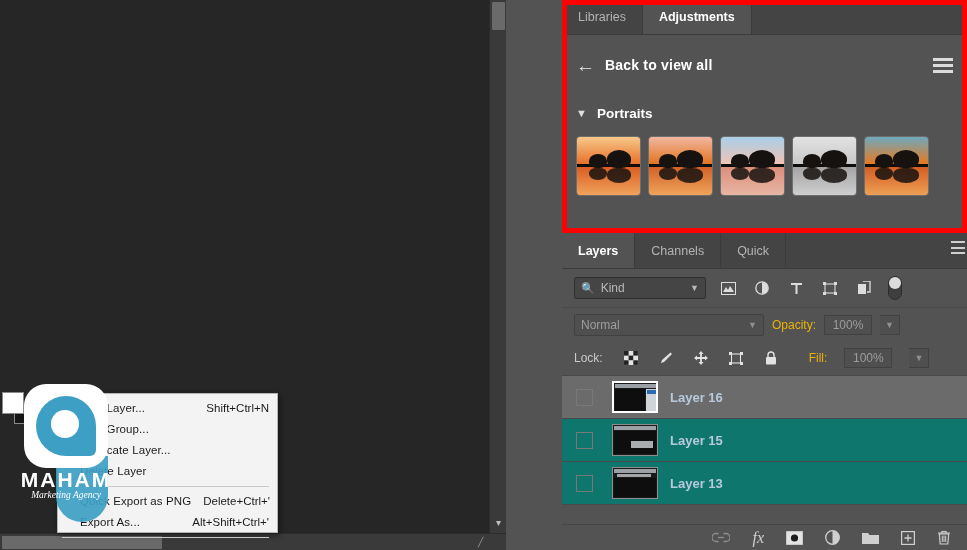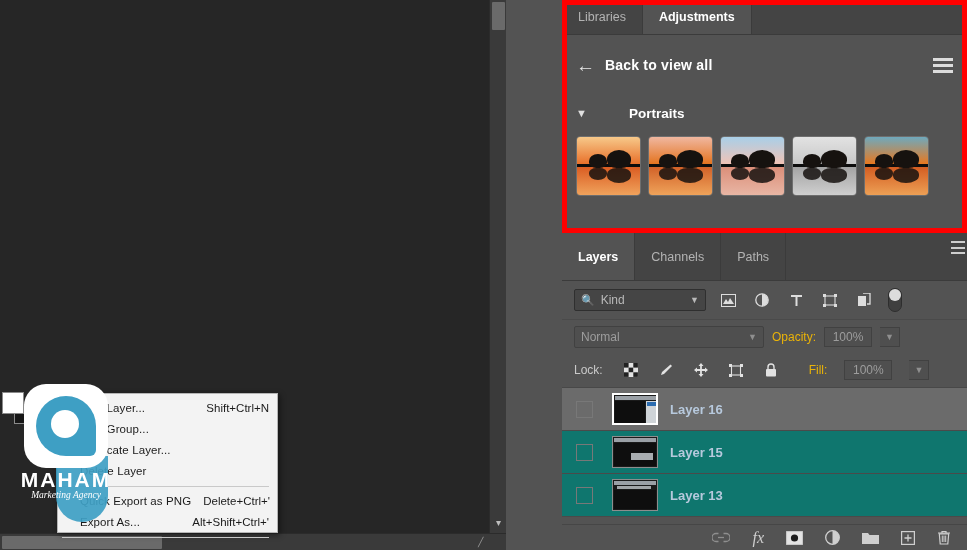--- a/index.html
+++ b/index.html
@@ -137,42 +137,42 @@
   }
   .list-icon i::before {
     content: ""; position: absolute; left: 0; top: 0; width: 4px; height: 3px; background: #dcdcdc;
   }
   .list-icon i.r { margin-left: 0; }
 
   .group-row {
     display: flex; align-items: center; gap: 10px; height: 30px; margin-top: 12px;
   }
   .chev-d { color: #e0e0e0; font-size: 11px; }
-  .group-label { color: #ffffff; font-size: 13.5px; font-weight: bold; margin-left: 32px; }
+  .group-label { color: #ffffff; font-size: 13.5px; font-weight: bold; }
 
   .thumbs { display: flex; gap: 7px; margin-top: 8px; }
   .thumb-tile {
     width: 65px; height: 60px; border-radius: 4px; overflow: hidden;
     border: 1px solid #6e6e6e; position: relative; cursor: pointer;
   }
   .sky { position: absolute; left: 0; top: 0; right: 0; height: 47%; }
   .water { position: absolute; left: 0; bottom: 0; right: 0; height: 53%; }
   .horizon { position: absolute; left: 0; right: 0; top: 47%; height: 3px; background: #0d0d0d; }
   .tree {
     position: absolute; border-radius: 50% 50% 40% 40%;
     background: #16120f;
   }
   .treeR { position: absolute; border-radius: 40% 40% 50% 50%; background: #16120f; opacity: .85; }
 
   
   .layers-panel {
     position: absolute; left: 562px; top: 233px; width: 405px; height: 317px;
     background: #535353;
   }
-  .lp-tabbar { height: 48px; background: #444444; display: flex; border-bottom: 1px solid #3b3b3b; position: relative; }
+  .lp-tabbar { height: 36px; background: #444444; display: flex; border-bottom: 1px solid #3b3b3b; position: relative; }
   .lp-menu-icon {
     position: absolute; right: 2px; top: 8px; width: 14px; height: 13px;
     display: flex; flex-direction: column; justify-content: space-between;
   }
   .lp-menu-icon i { display: block; height: 2px; background: #cfcfcf; }
 
   .filter-row { height: 38px; display: flex; align-items: center; padding: 0 12px; gap: 10px; }
   .kind-select {
     width: 132px; height: 22px; background: #454545; border: 1px solid #2f2f2f;
     border-radius: 2px; display: flex; align-items: center; gap: 6px; padding: 0 6px;
@@ -393,21 +393,21 @@
           <div class="treeR" style="left:28px;top:31px;width:26px;height:15px"></div>
         </div>
       </div>
     </div>
   </div>
 
   <div class="layers-panel">
     <div class="lp-tabbar">
       <div class="tab active">Layers</div>
       <div class="tab">Channels</div>
-      <div class="tab">Paths</div>
+      <div class="tab">Quick</div>
       <div class="filler"></div>
       <div class="lp-menu-icon">
           <i></i>
           <i></i>
           <i></i>
         </div>
     </div>
 
     <div class="filter-row">
       <div class="kind-select">

